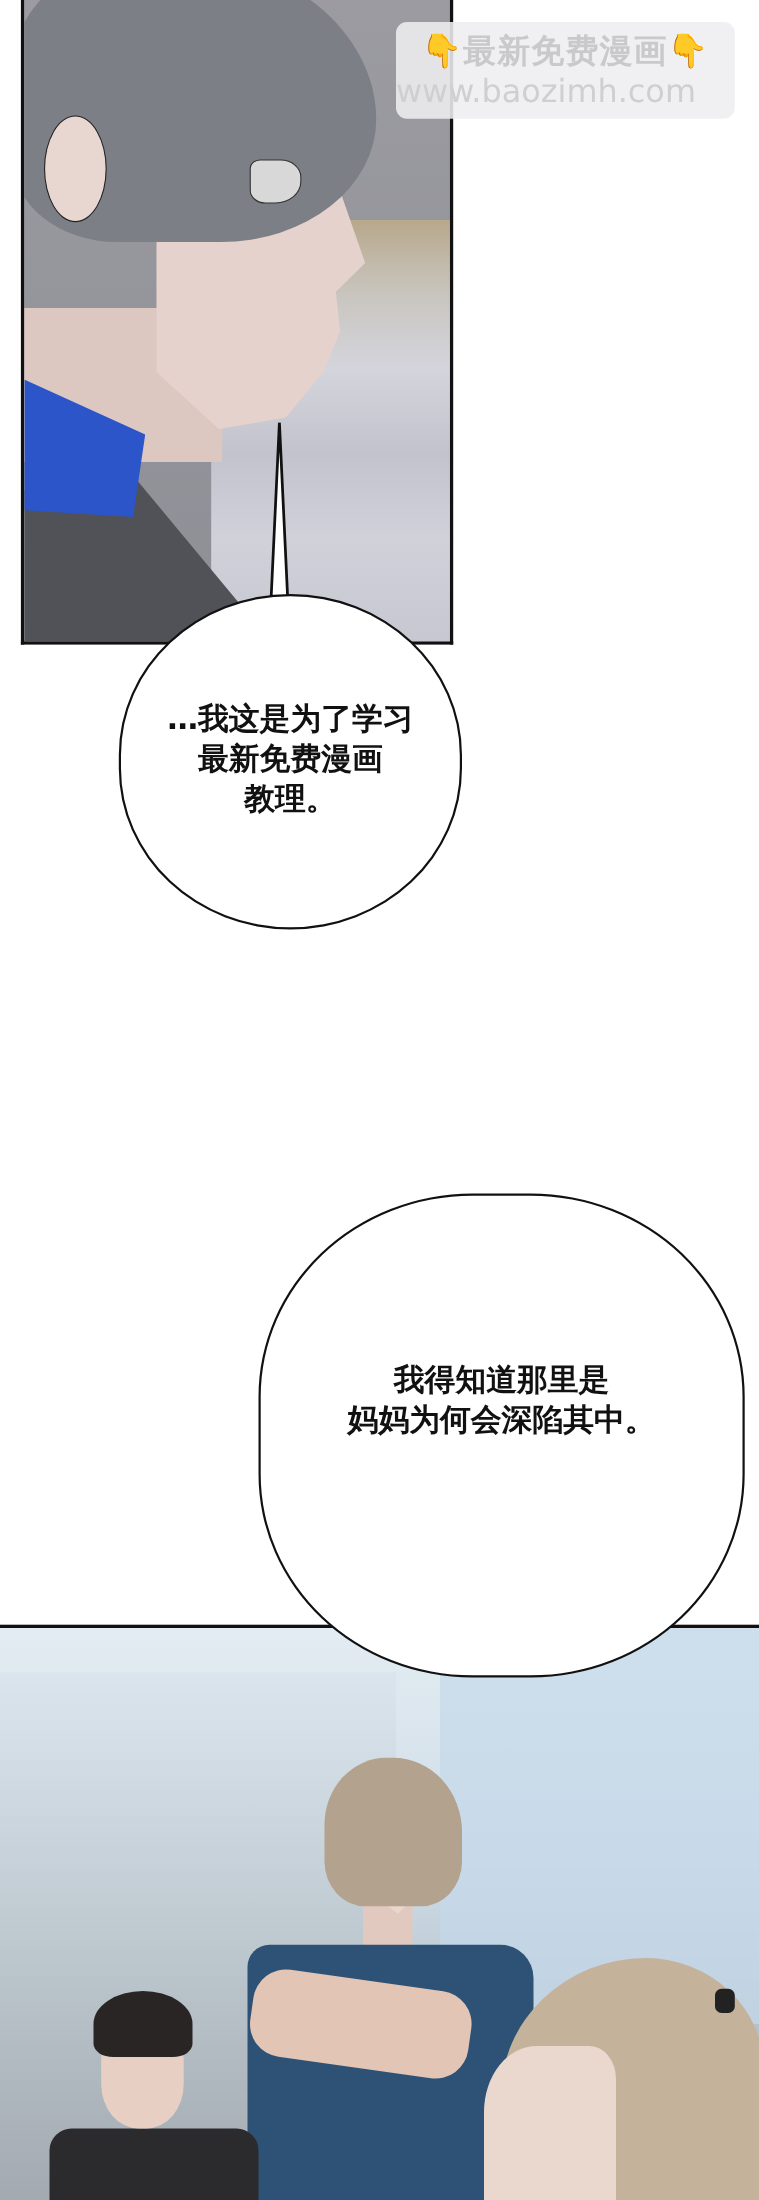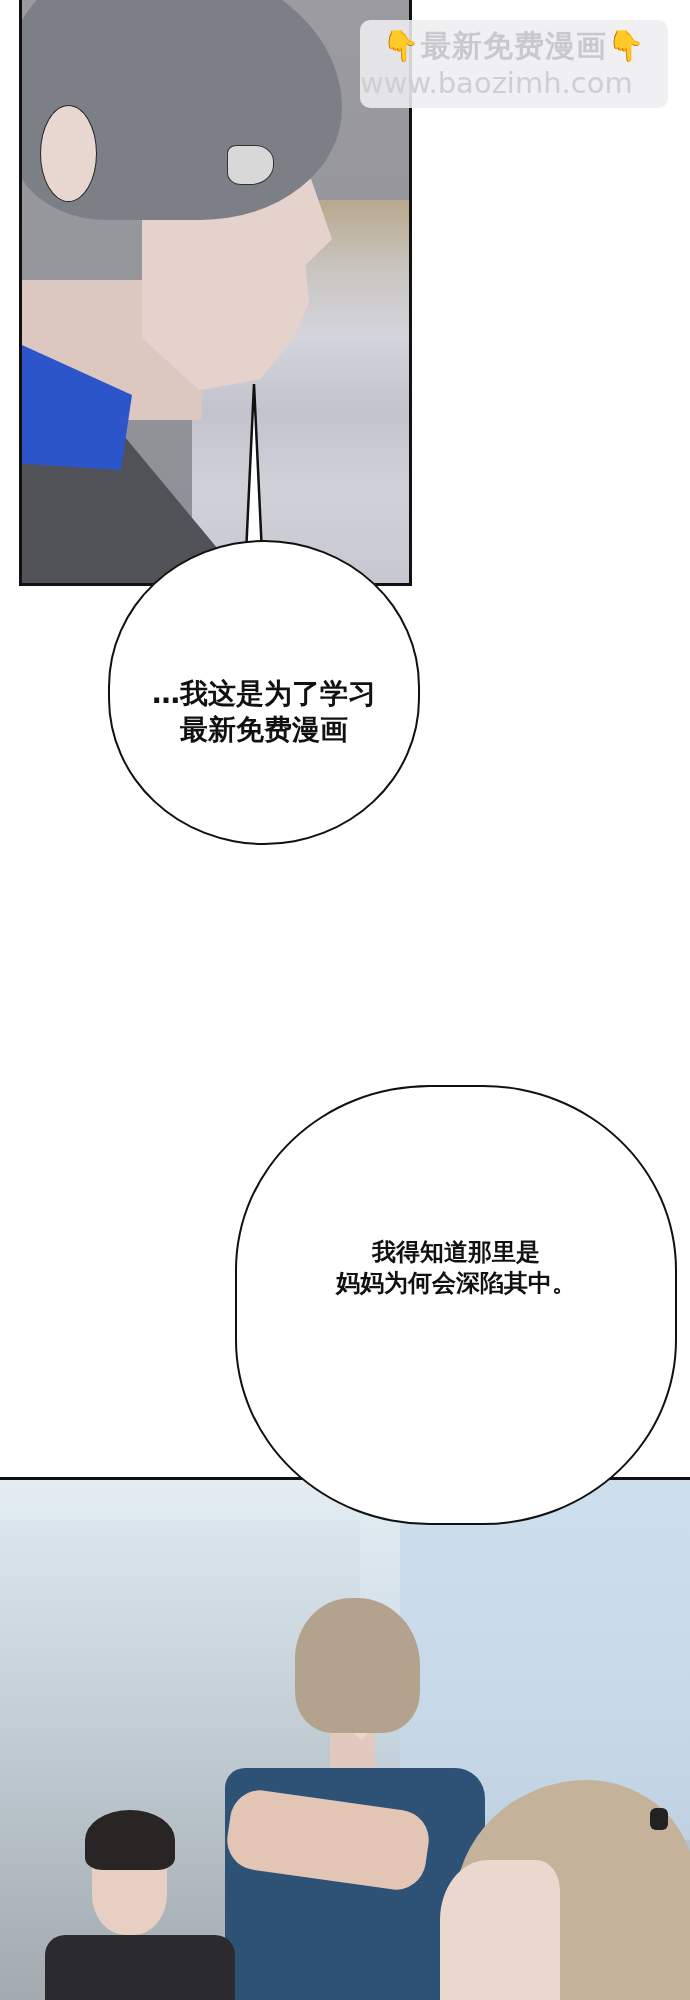--- a/index.html
+++ b/index.html
@@ -34,22 +34,22 @@
   .wm-line2 { left:0; top:46px; width:308px; text-align:left; font-size:29px; color:#cfcfd2; }
   .wm-hand { color:#f2b627; }
 
   
   .bubble { background:#fff; border:2.5px solid #111; box-sizing:border-box; }
   #bubble1 { left:108px; top:540px; width:312px; height:305px; border-radius:50% / 48%; }
   #tail1 { left:236px; top:384px; width:36px; height:170px; }
   #bubble2 { left:235px; top:1085px; width:442px; height:440px; border-radius:44% / 42%; }
   .btext { position:absolute; left:0; width:100%; text-align:center; font-weight:bold; color:#111;
            line-height:1.28; }
-  #bubble1 .btext { top:94px; font-size:28px;margin-top:40px; }
-  #bubble2 .btext { top:150px; font-size:24px; }
+  #bubble1 .btext { top:94px; font-size:28px; }
+  #bubble2 .btext { top:150px; font-size:28px; }
 
   
   #panel2 { left:0; top:1477px; width:690px; height:523px; border-top:3px solid #111; overflow:hidden;
             background:linear-gradient(180deg,#e3ecf2 0%,#cfdde8 40%,#b6c2cb 70%,#9ea6ad 100%); }
   .bldg1 { left:0; top:40px; width:360px; height:480px;
            background:linear-gradient(180deg,#d9e4ec 0%,#c2ccd3 40%,#a4abb1 100%); opacity:.8; }
   .bldg2 { left:400px; top:0; width:290px; height:360px; background:#c4d9ea; opacity:.7; }
   .tall-hair { left:295px; top:118px; width:125px; height:135px; background:#b3a28d; border-radius:45% 50% 30% 30%; }
   .tall-face { left:315px; top:170px; width:85px; height:90px; background:#ead6cd;
                clip-path:polygon(0 0,100% 0,95% 60%,55% 100%,10% 65%); }
@@ -90,20 +90,21 @@
 
 <svg id="tail1" class="abs" viewBox="0 0 36 170">
   <polygon points="10,170 18,0 26,170" fill="#fff" stroke="#111" stroke-width="2.5"></polygon>
   <rect x="6" y="158" width="24" height="14" fill="#fff"></rect>
 </svg>
 
 <div id="bubble1" class="abs bubble">
   <div class="btext">
     <div>…我这是为了学习</div>
     <div>最新免费漫画</div>
+    <div>教理。</div>
   </div>
 </div>
 
 <div id="panel2" class="abs">
   <div class="abs bldg1"></div>
   <div class="abs bldg2"></div>
   <div class="abs tall-neck"></div>
   <div class="abs tall-shirt"></div>
   <div class="abs shirt-logo">AcoveB</div>
   <div class="abs arms"></div>

